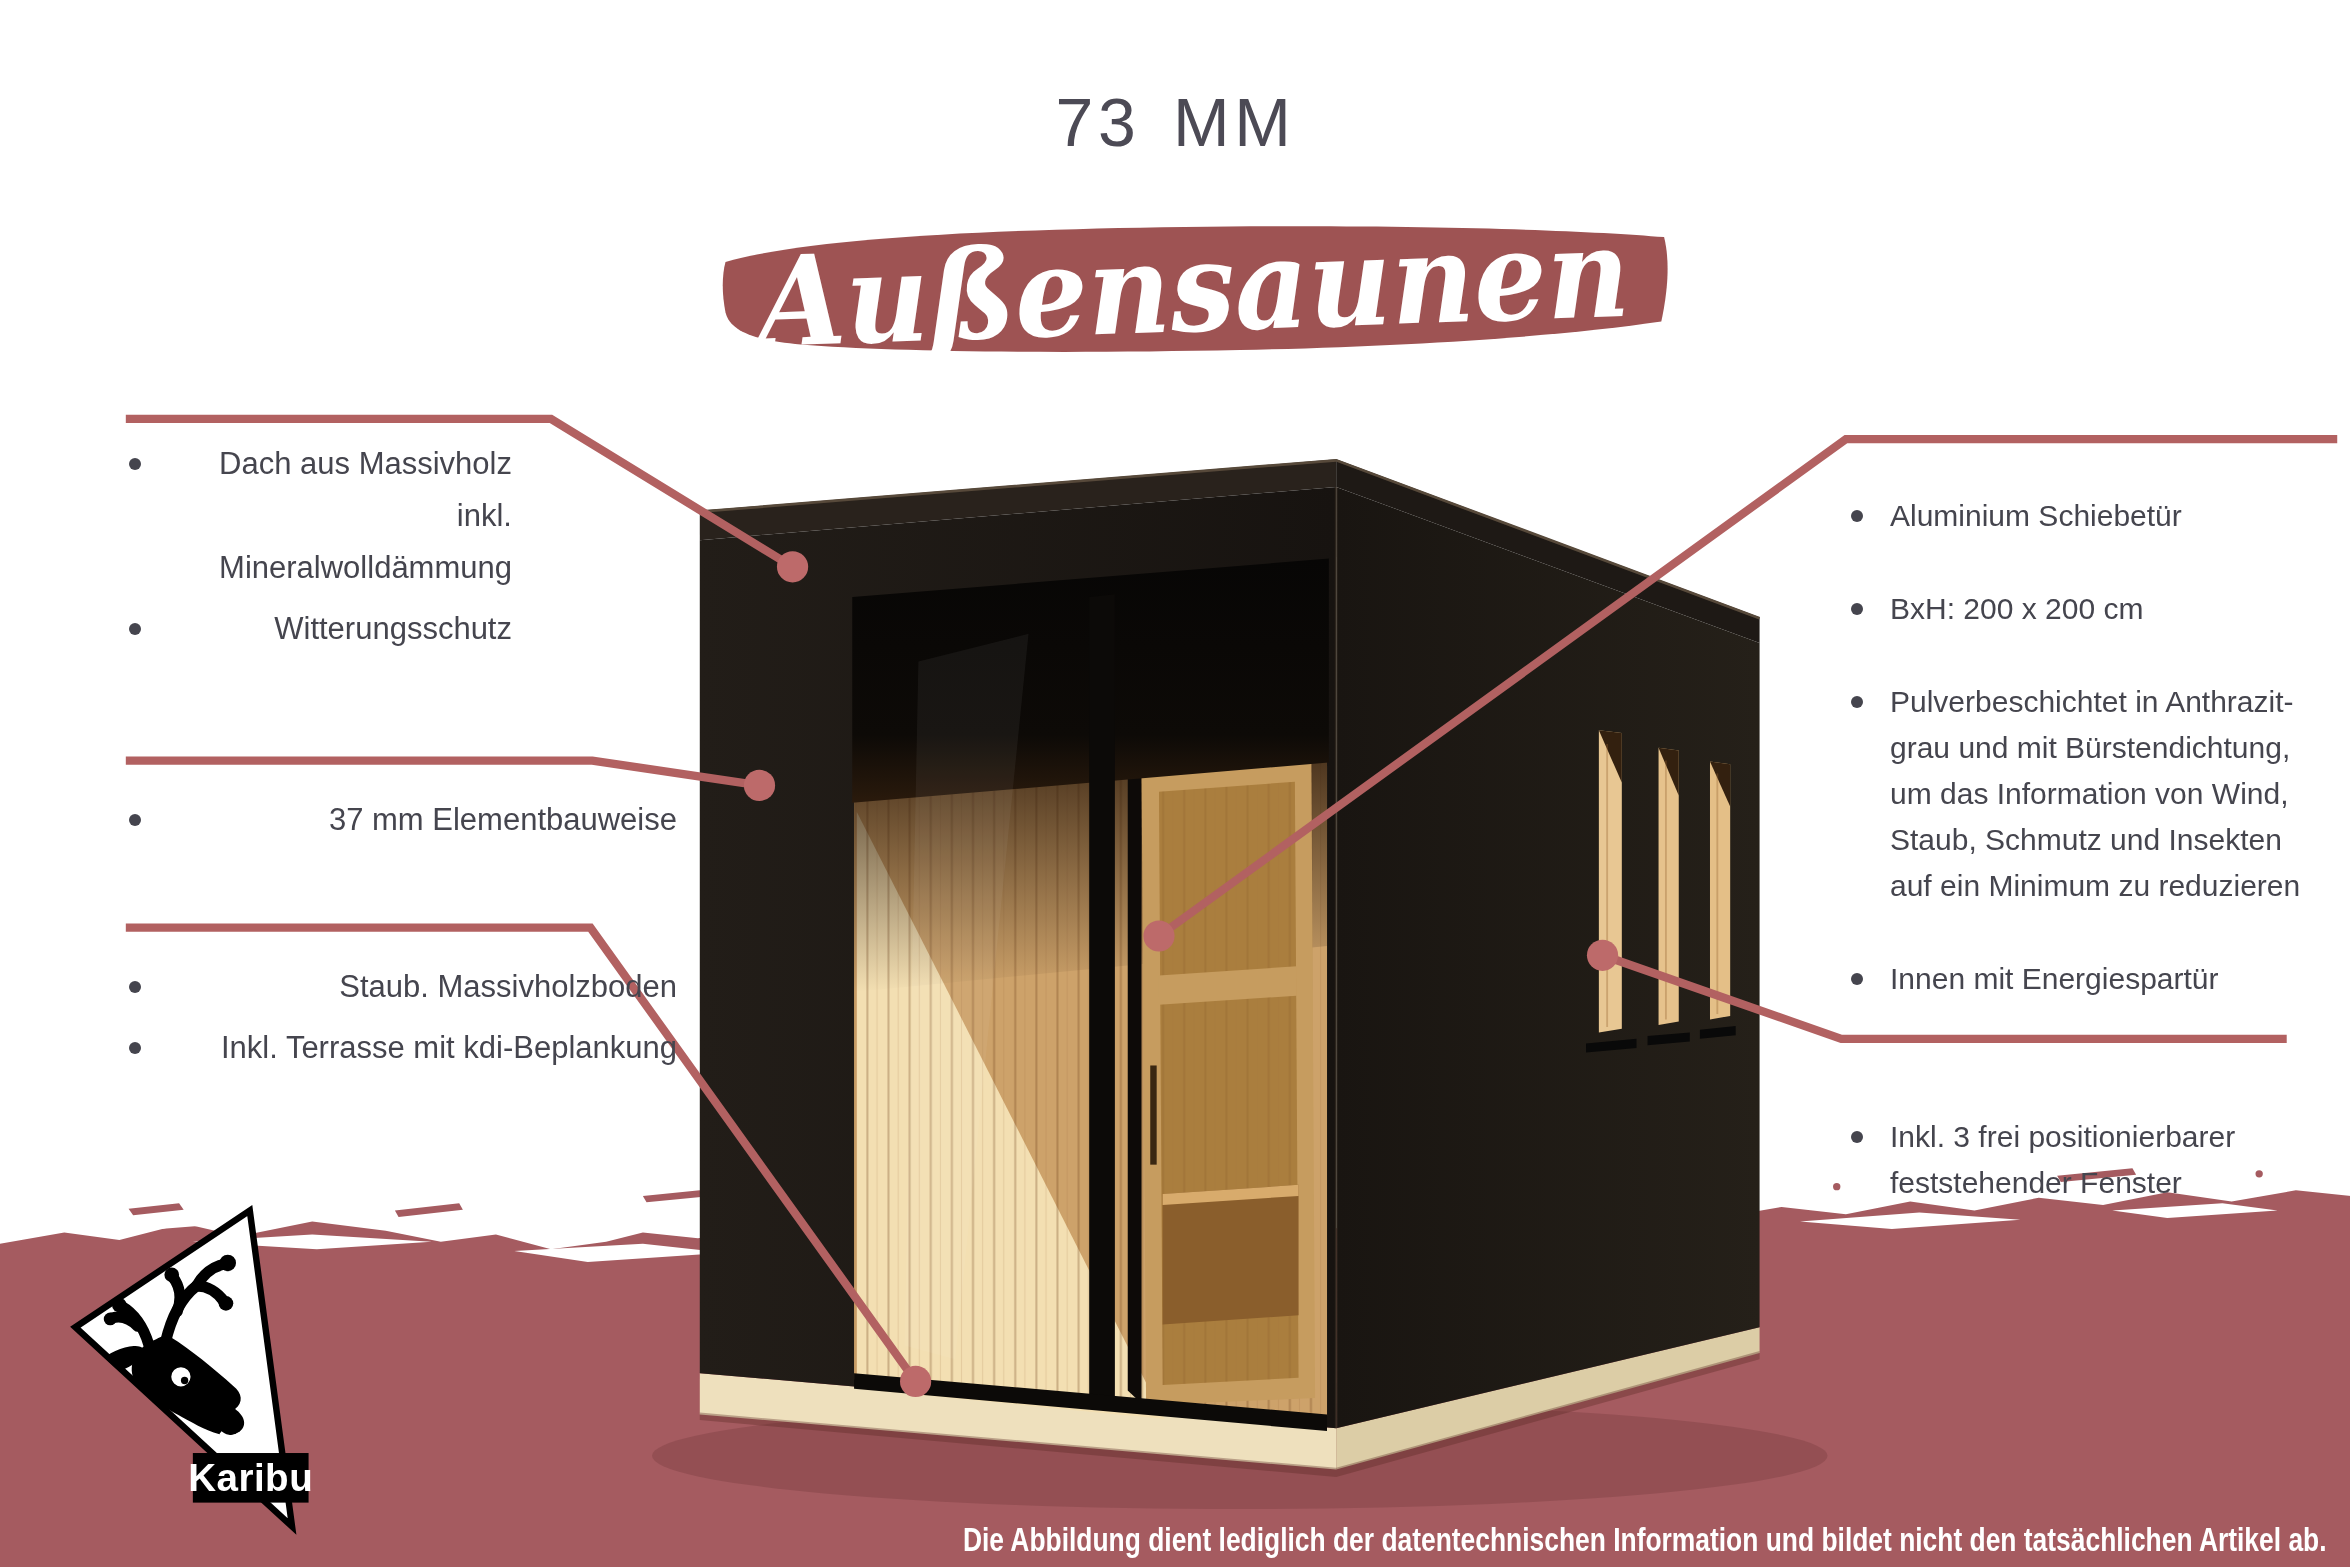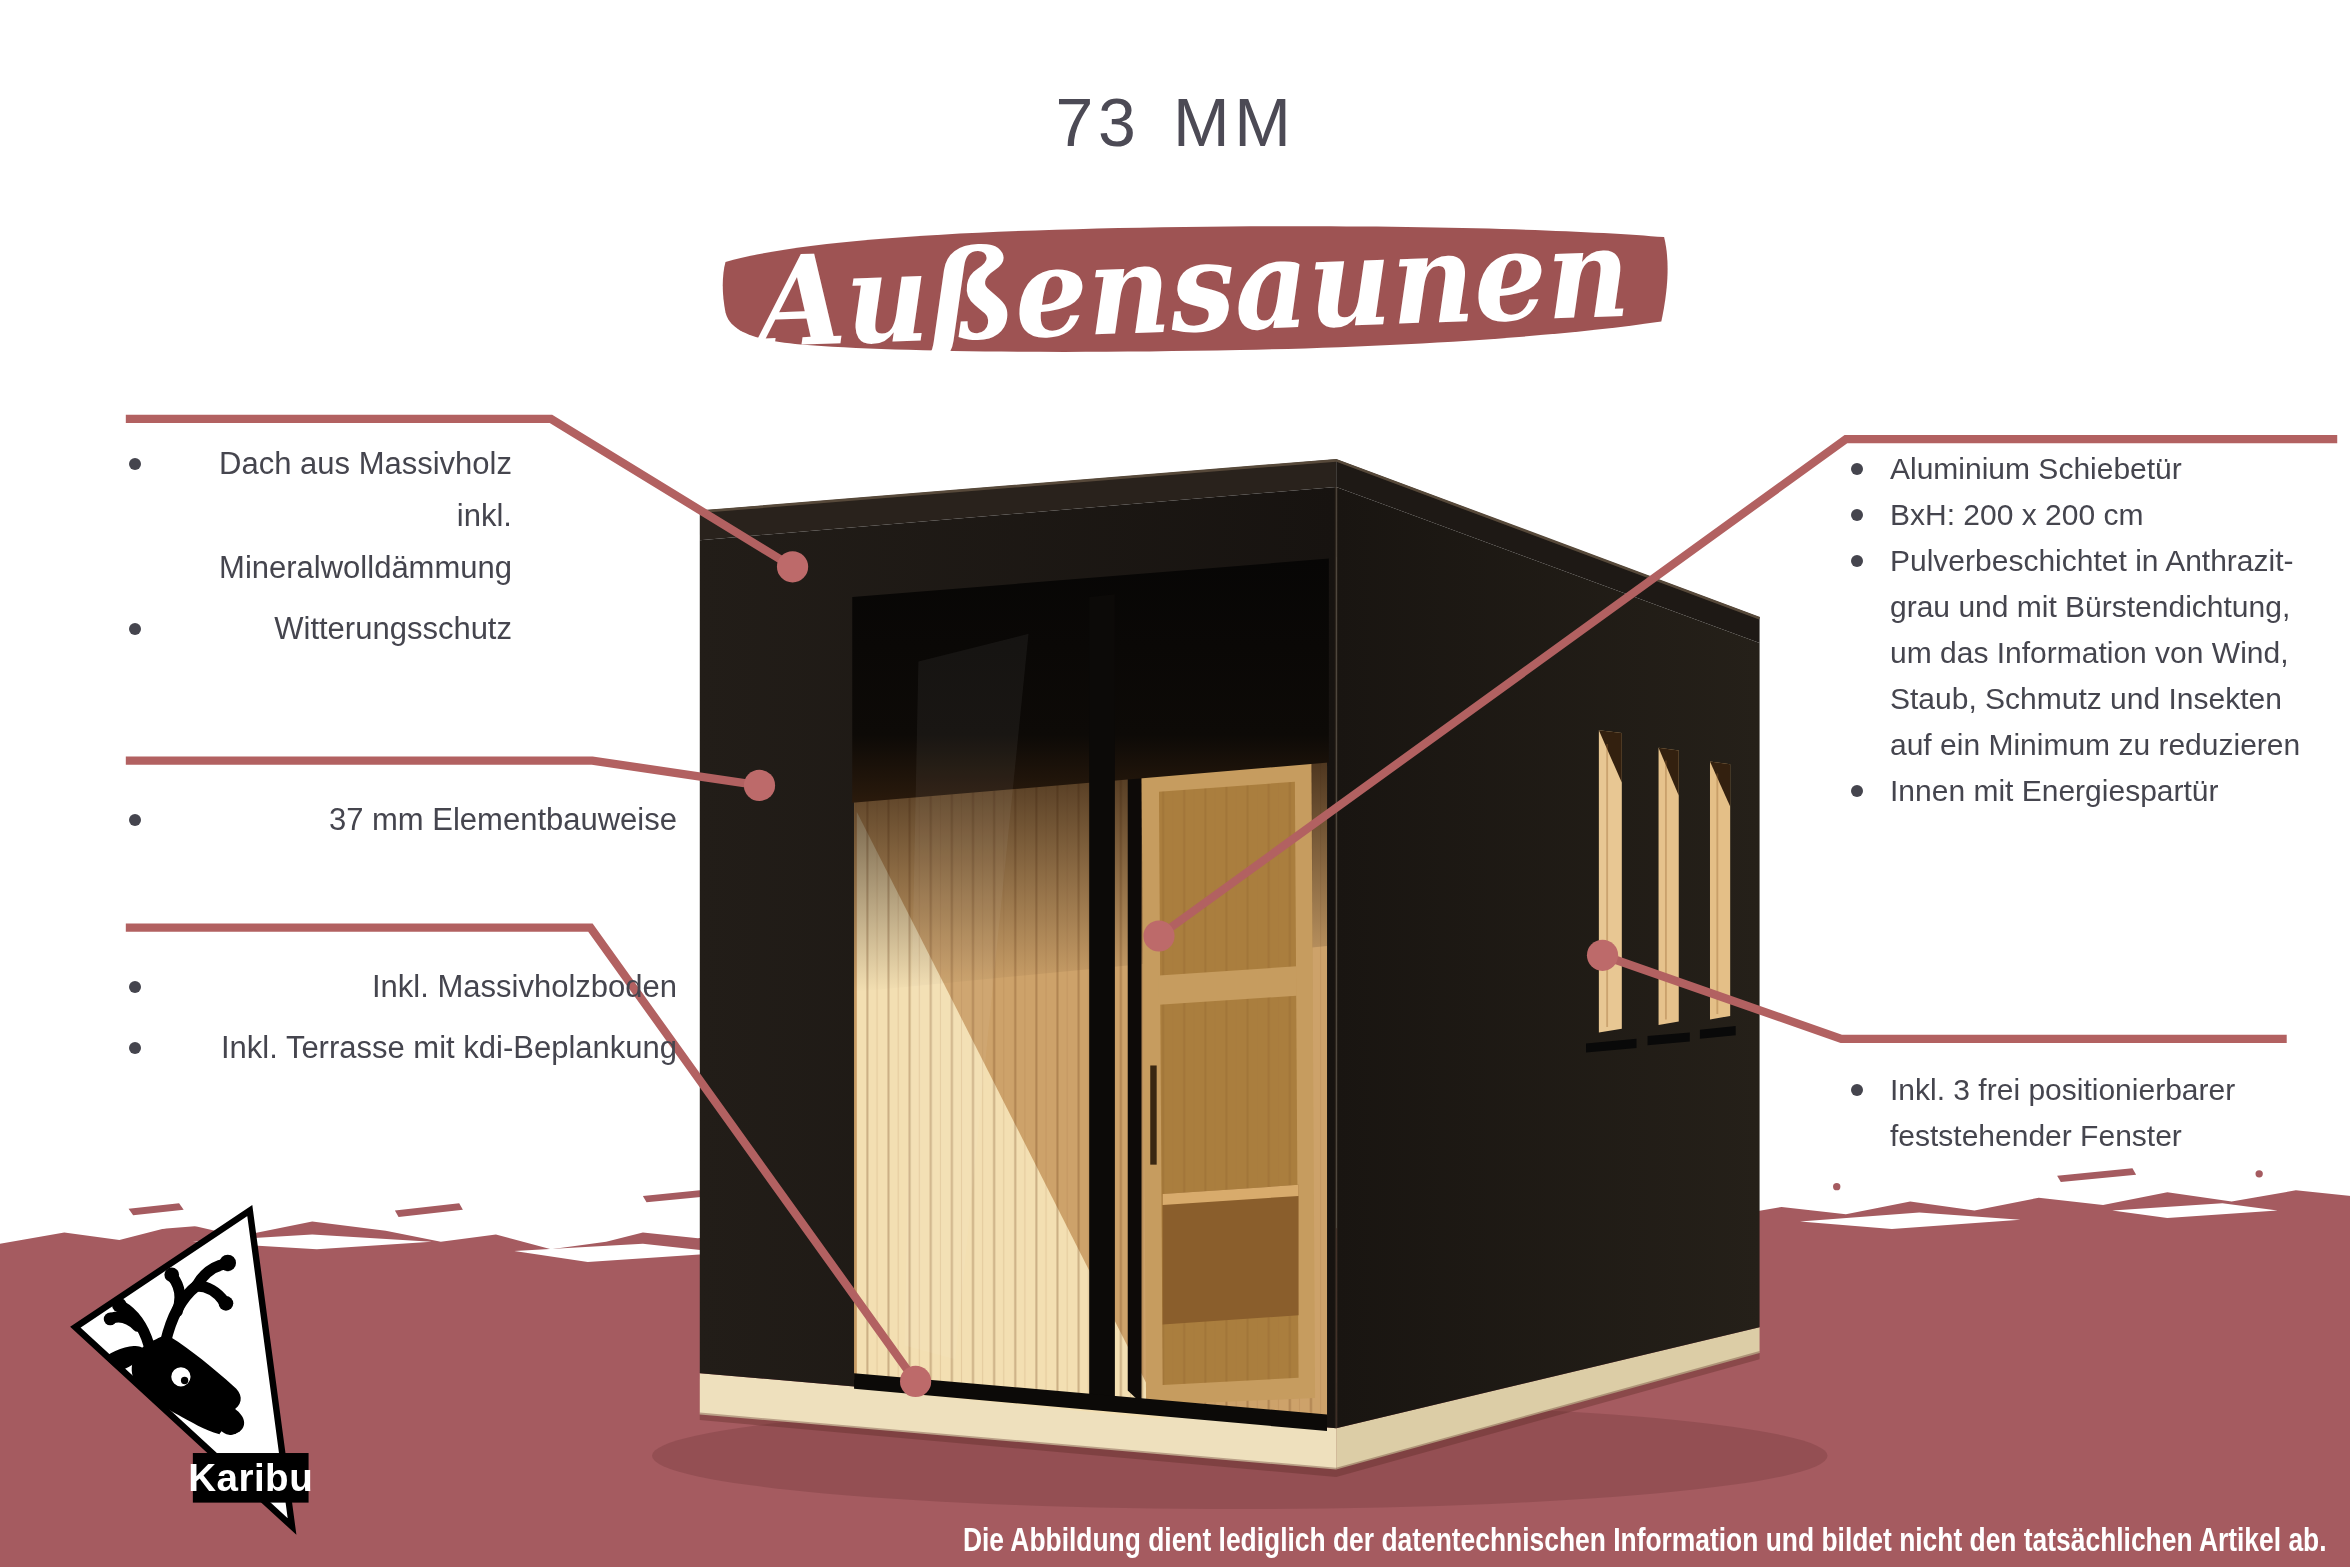--- a/index.html
+++ b/index.html
@@ -20,21 +20,21 @@
          font-size:68px;font-weight:400;letter-spacing:4.6px;word-spacing:9.2px;
          color:var(--title-ink,#4c4a55);}
 
   .ann{position:absolute;color:var(--ink,#45454e);}
   .ann ul{margin:0;padding:0;list-style:none;}
   .ann li{position:relative;padding-left:42px;}
   .ann-l{font-size:31px;line-height:52px;}
   .ann-l li{margin-bottom:9.2px;text-align:right;}
   .ann-l li::before{content:"";position:absolute;left:2.8px;top:20px;width:12px;height:12px;border-radius:50%;background:var(--ink,#45454e);}
   .ann-r{font-size:30px;line-height:46px;}
-  .ann-r li{margin-bottom:0;}
+  .ann-r li{margin-bottom:0;margin-top:47px;}
   .ann-r li::before{content:"";position:absolute;left:2.8px;top:16.5px;width:12px;height:12px;border-radius:50%;background:var(--ink,#45454e);}
 
   #ann-l1{left:126px;top:438px;width:386px;}
   #ann-l2{left:126px;top:794px;width:551px;}
   #ann-l3{left:126px;top:961px;width:551px;}
   #ann-r1{left:1848px;top:446px;width:478px;}
   #ann-r2{left:1848px;top:1067px;width:432px;}
 
   .footer{position:absolute;right:24px;bottom:9.2px;color:#ffffff;font-weight:bold;font-size:33px;
           transform:scaleX(0.8);transform-origin:100% 100%;white-space:nowrap;}
@@ -190,21 +190,21 @@
         <li>Witterungsschutz</li>
       </ul>
   </div>
   <div class="ann ann-l" id="ann-l2">
     <ul>
         <li>37 mm Elementbauweise</li>
       </ul>
   </div>
   <div class="ann ann-l" id="ann-l3">
     <ul>
-        <li>Inkl. Massivholzboden</li>
+        <li>Staub. Massivholzboden</li>
         <li>Inkl. Terrasse mit kdi-Beplankung</li>
       </ul>
   </div>
   <div class="ann ann-r" id="ann-r1">
     <ul>
         <li>Aluminium Schiebetür</li>
         <li>BxH: 200 x 200 cm</li>
         <li>Pulverbeschichtet in Anthrazit-grau und mit Bürstendichtung, um das Information von Wind, Staub, Schmutz und Insekten auf ein Minimum zu reduzieren</li>
         <li>Innen mit Energiespartür</li>
       </ul>

